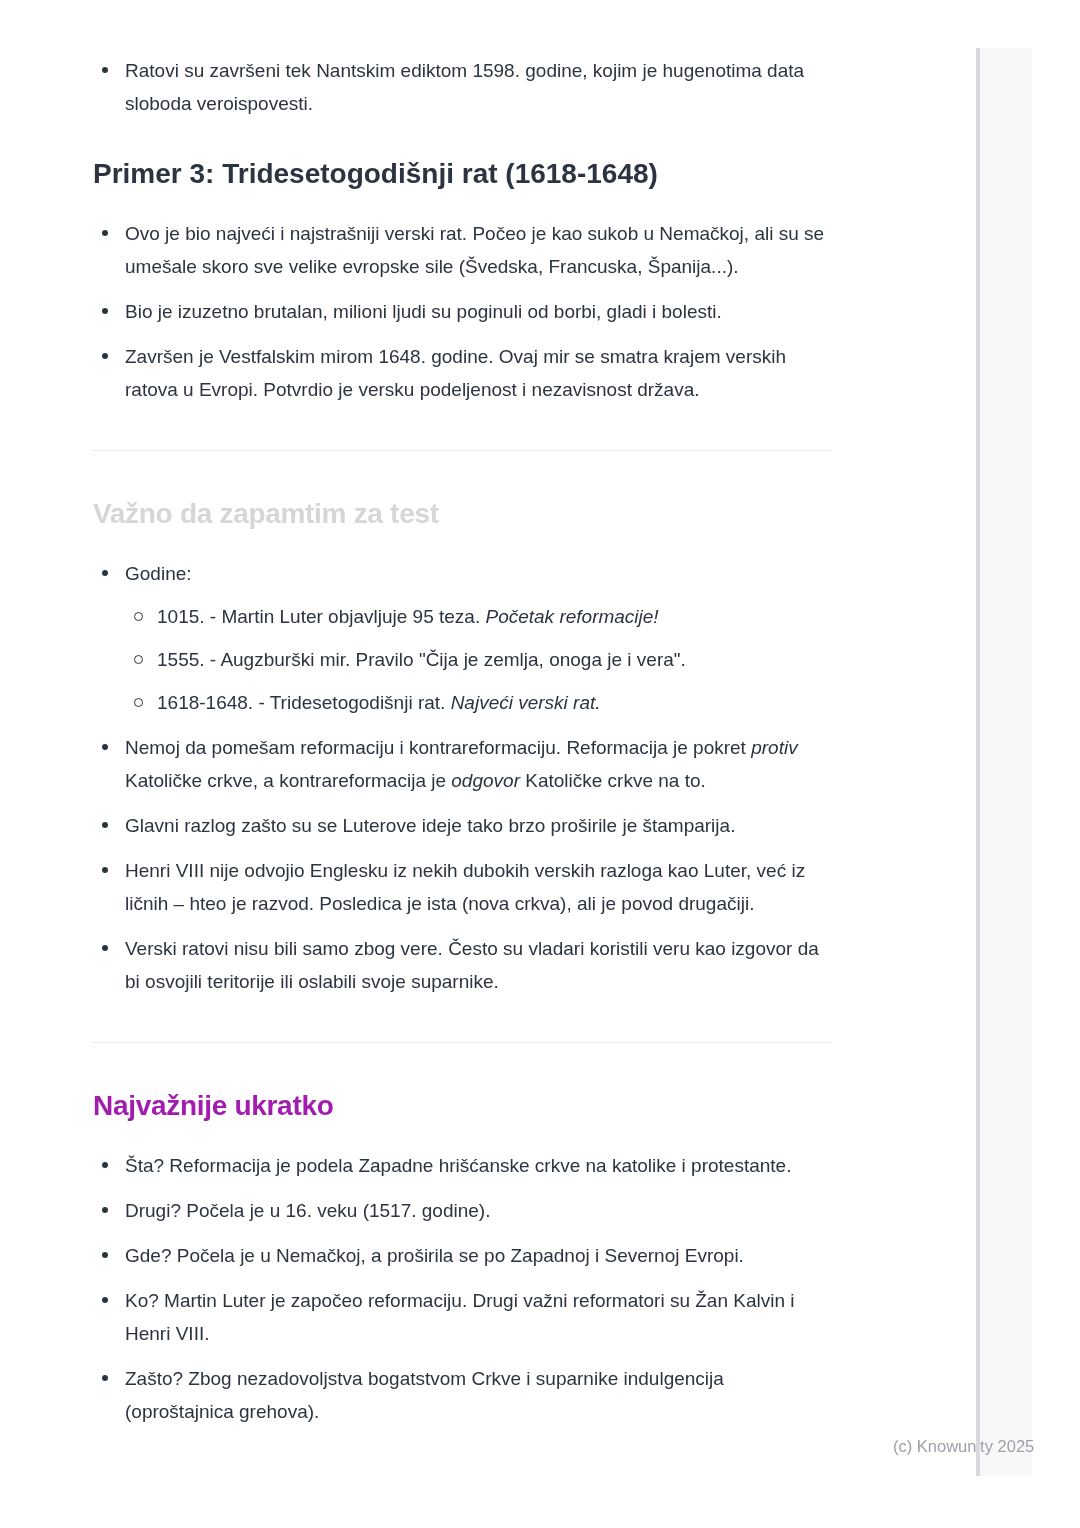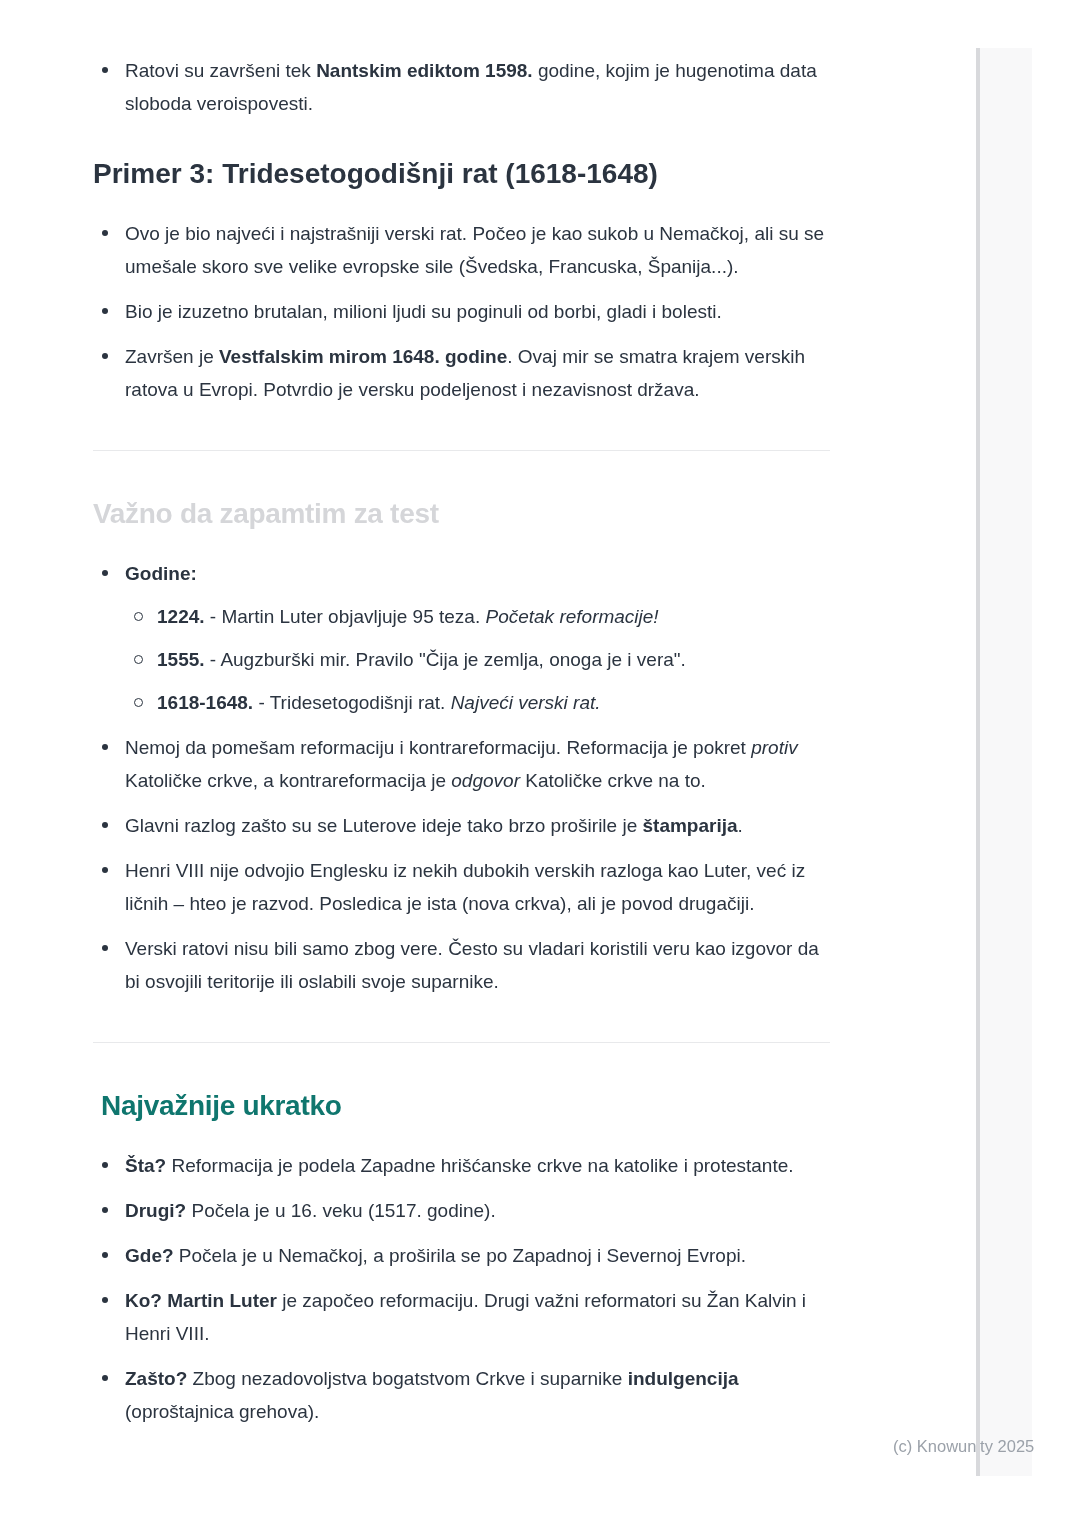--- a/index.html
+++ b/index.html
@@ -78,21 +78,21 @@
     content: "";
     position: absolute;
     left: 9px;
     top: 12px;
     width: 7px;
     height: 7px;
     border-radius: 50%;
     border: 1.5px solid #2b3440;
     background: transparent;
   }
-  strong { font-weight: 700; }
+  strong { font-weight: 400; }
   em { font-style: italic; }
   .gutter {
     position: absolute;
     left: 976px;
     top: 48px;
     width: 56px;
     height: 1428px;
     background: #f8f8f9;
     z-index: 0;
   }
@@ -127,31 +127,31 @@
       <h3 class="h-dark">Primer 3: Tridesetogodišnji rat (1618-1648)</h3>
       <ul class="disc">
         <li><span>Ovo je bio najveći i najstrašniji verski rat. Počeo je kao sukob u Nemačkoj, ali su se umešale skoro sve velike evropske sile (Švedska, Francuska, Španija...).</span></li>
         <li><span>Bio je izuzetno brutalan, milioni ljudi su poginuli od borbi, gladi i bolesti.</span></li>
         <li><span>Završen je </span><strong>Vestfalskim mirom 1648. godine</strong><span>. Ovaj mir se smatra krajem verskih ratova u Evropi. Potvrdio je versku podeljenost i nezavisnost država.</span></li>
       </ul>
       <hr class="rule" style="border-top-color: rgb(232, 233, 235);">
       <h2 class="h-gray" style="color: rgb(213, 214, 217);">Važno da zapamtim za test</h2>
       <ul class="disc">
         <li><strong>Godine:</strong><ul class="circle">
-            <li><strong>1224.</strong><span> - Martin Luter objavljuje 95 teza. </span><em>Početak reformacije!</em></li>
+            <li><strong>1015.</strong><span> - Martin Luter objavljuje 95 teza. </span><em>Početak reformacije!</em></li>
             <li><strong>1555.</strong><span> - Augzburški mir. Pravilo "Čija je zemlja, onoga je i vera".</span></li>
             <li><strong>1618-1648.</strong><span> - Tridesetogodišnji rat. </span><em>Najveći verski rat.</em></li>
           </ul></li>
         <li><span>Nemoj da pomešam reformaciju i kontrareformaciju. Reformacija je pokret </span><em>protiv</em><span> Katoličke crkve, a kontrareformacija je </span><em>odgovor</em><span> Katoličke crkve na to.</span></li>
         <li><span>Glavni razlog zašto su se Luterove ideje tako brzo proširile je </span><strong>štamparija</strong><span>.</span></li>
         <li><span>Henri VIII nije odvojio Englesku iz nekih dubokih verskih razloga kao Luter, već iz ličnih – hteo je razvod. Posledica je ista (nova crkva), ali je povod drugačiji.</span></li>
         <li><span>Verski ratovi nisu bili samo zbog vere. Često su vladari koristili veru kao izgovor da bi osvojili teritorije ili oslabili svoje suparnike.</span></li>
       </ul>
       <hr class="rule" style="border-top-color: rgb(232, 233, 235);">
-      <h2 class="h-gray" style="color: #0f766e; margin-left: 8px;">Najvažnije ukratko</h2>
+      <h2 class="h-gray" style="color: #a21caf;">Najvažnije ukratko</h2>
       <ul class="disc">
         <li><strong>Šta?</strong><span> Reformacija je podela Zapadne hrišćanske crkve na katolike i protestante.</span></li>
         <li><strong>Drugi?</strong><span> Počela je u 16. veku (1517. godine).</span></li>
         <li><strong>Gde?</strong><span> Počela je u Nemačkoj, a proširila se po Zapadnoj i Severnoj Evropi.</span></li>
         <li><strong>Ko? Martin Luter</strong><span> je započeo reformaciju. Drugi važni reformatori su Žan Kalvin i Henri VIII.</span></li>
         <li><strong>Zašto?</strong><span> Zbog nezadovoljstva bogatstvom Crkve i suparnike </span><strong>indulgencija</strong><span> (oproštajnica grehova).</span></li>
       </ul>
     </main>
   <div class="watermark" style="color: rgb(155, 161, 169);">(c) Knowunity 2025</div>
   <div class="thumb" style="background: rgb(216, 217, 220);"></div>

